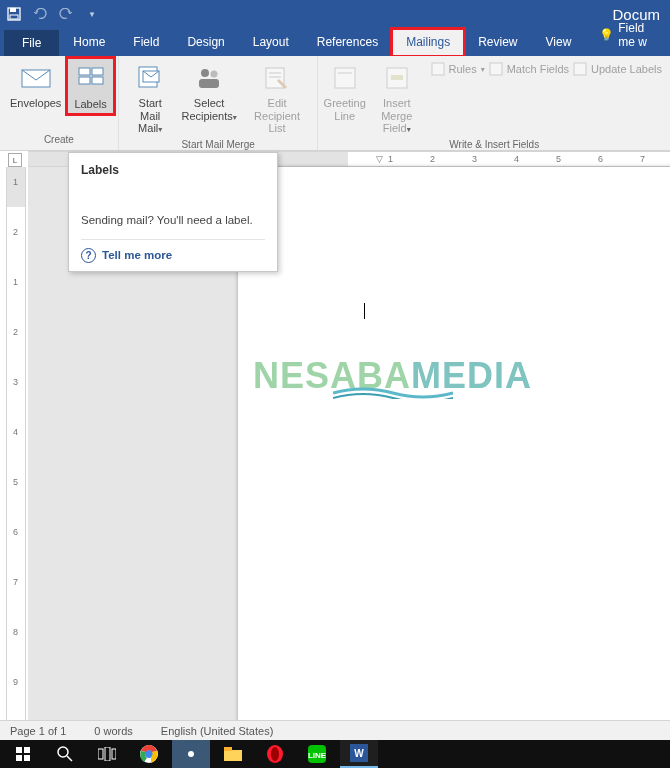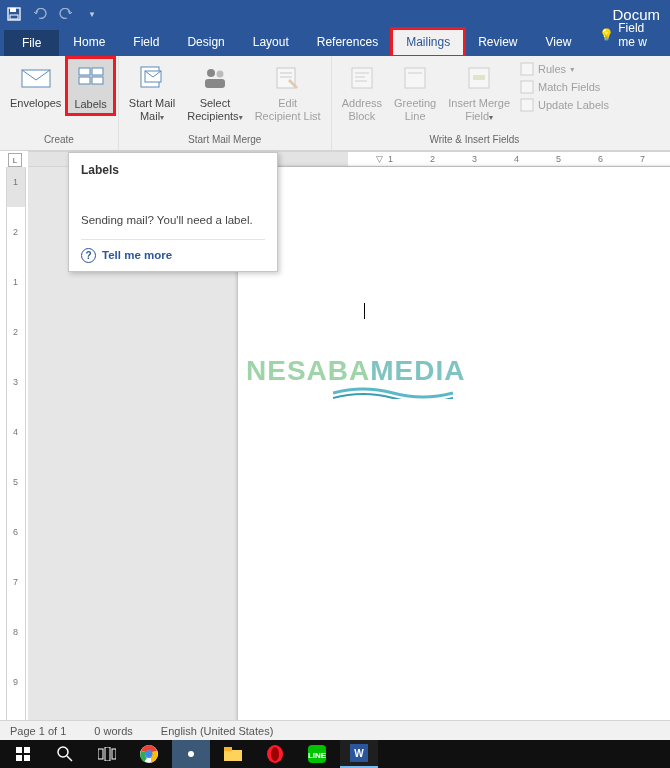--- a/index.html
+++ b/index.html
@@ -17,21 +17,21 @@
 .red-box { outline:3px solid #ed1c24; outline-offset:-1px;text-align:right; }
 
 .ribbon { height:95px; background:#f1f1f1; border-bottom:1px solid #d4d4d4; display:flex; position:relative; }
 .group { display:flex; flex-direction:column; align-items:center; border-right:1px solid #e1e1e1; padding:2px 4px; }
 .group-body { display:flex; flex:1; align-items:flex-start; }
 .group-label { font-size:10px; color:#666; padding:2px 0 3px; }
 .rbtn { display:flex; flex-direction:column; align-items:center; justify-content:flex-start; padding:4px 6px 2px; font-size:11px; color:#444; text-align:center; min-width:40px; cursor:pointer; line-height:1.15; }
 .rbtn.disabled { color:#a0a0a0; }
 .rbtn .ric { width:32px; height:32px; margin-bottom:3px; display:flex; align-items:center; justify-content:center; }
 .rbtn .caret { font-size:8px; color:#666; margin-top:1px; }
-.vlist { display:flex; flex-direction:column; padding:4px 4px; font-size:11px; color:#444; gap:4px; }
+.vlist { display:flex; flex-direction:row; padding:4px 4px; font-size:11px; color:#444; gap:4px; }
 .vlist .row { display:flex; align-items:center; gap:4px; white-space:nowrap; }
 .vlist .sic { width:14px; height:14px; }
 
 .tooltip { position:absolute; left:68px; top:152px; width:210px; background:#fff; border:1px solid #c6c6c6; box-shadow:2px 2px 5px rgba(0,0,0,0.2); padding:10px 12px 8px; font-size:11.5px; color:#444; z-index:5; }
 .tooltip .tt-title { font-weight:600; margin-bottom:8px; color:#333; font-size:12px; }
 .tooltip .tt-body { line-height:1.45; margin-bottom:10px;margin-top:35px; }
 .tooltip .tt-link { color:#2b579a; font-weight:600; display:flex; align-items:center; gap:6px; border-top:1px solid #e4e4e4; padding-top:8px; cursor:pointer; }
 .tooltip .tt-link .q { width:15px; height:15px; border:1.5px solid #2b579a; border-radius:50%; display:flex; align-items:center; justify-content:center; font-size:10px; }
 
 .ruler-h { position:absolute; left:28px; right:0; top:151px; height:16px; background:#fff; border-bottom:1px solid #d4d4d4; border-top:1px solid #d4d4d4; font-size:9px; color:#777; overflow:hidden; }
@@ -39,21 +39,21 @@
 .ruler-h .tick { position:absolute; top:2px; }
 .tab-stop { position:absolute; left:8px; top:153px; width:14px; height:14px; border:1px solid #aaa; background:#fff; font-size:8px; display:flex; align-items:center; justify-content:center; color:#555; }
 
 .ruler-v { position:absolute; left:6px; top:167px; bottom:46px; width:20px; background:#fff; border-right:1px solid #d4d4d4; border-left:1px solid #d4d4d4; font-size:9px; color:#777; }
 .ruler-v .filler { position:absolute; left:0; right:0; top:0; height:40px; background:#e3e3e3; }
 .ruler-v .tick { position:absolute; left:6px; }
 
 .doc-area { position:absolute; left:28px; right:0; top:167px; bottom:46px; background:#e6e6e6; }
 .page { position:absolute; left:210px; top:0; width:520px; height:700px; background:#fff; box-shadow:0 0 4px rgba(0,0,0,0.3); }
 .cursor { position:absolute; left:126px; top:136px; width:1px; height:16px; background:#000; }
-.watermark { position:absolute; left:8px; top:188px; font-size:28px; font-weight:700; color:#7fc8bc; letter-spacing:1px; }
+.watermark { position:absolute; left:15px; top:188px; font-size:36px; font-weight:700; color:#7fc8bc; letter-spacing:1px; }
 .watermark .n1 { color:#9fd4a8; } .watermark .n2 { color:#7fc4c0; }
 .wave { position:absolute; left:95px; top:218px; width:120px; height:14px; }
 
 .statusbar { position:absolute; left:0; right:0; bottom:28px; height:20px; background:#f1f1f1; border-top:1px solid #d4d4d4; font-size:11px; color:#555; display:flex; align-items:center; padding:0 10px; gap:28px; }
 
 .taskbar { position:absolute; left:0; right:0; bottom:0; height:28px; background:#101010; display:flex; align-items:center; padding:0 4px; gap:4px; }
 .taskbar .titem { width:38px; height:28px; display:flex; align-items:center; justify-content:center; color:#fff; cursor:pointer; }
 .taskbar .titem.active { border-bottom:2px solid #76b9ed; background:#1f1f1f; }
 
 svg { display:block; }
@@ -171,32 +171,20 @@
     <div class="group-label">Start Mail Merge</div>
   </div>
 
   <div class="group" style="border-right:none">
     <div class="group-body">
       <div class="rbtn disabled">
         <div class="ric">
             <svg width="26" height="26" opacity=".4">
               <rect x="3" y="3" width="20" height="20" fill="#fff" stroke="#999"></rect>
               <line x1="6" y1="8" x2="20" y2="8" stroke="#999"></line>
-              <line x1="6" y1="12" x2="16" y2="12" stroke="#999"></line>
-              <line x1="6" y1="16" x2="18" y2="16" stroke="#999"></line>
-            </svg>
-          </div>
-        <span>Address</span>
-          <span>Block</span>
-      </div>
-      <div class="rbtn disabled">
-        <div class="ric">
-            <svg width="26" height="26" opacity=".4">
-              <rect x="3" y="3" width="20" height="20" fill="#fff" stroke="#999"></rect>
-              <line x1="6" y1="8" x2="20" y2="8" stroke="#999"></line>
             </svg>
           </div>
         <span>Greeting</span>
           <span>Line</span>
       </div>
       <div class="rbtn disabled">
         <div class="ric">
             <svg width="26" height="26" opacity=".4">
               <rect x="3" y="3" width="20" height="20" fill="#fff" stroke="#999"></rect>
               <rect x="7" y="10" width="12" height="5" fill="#cc9"></rect>

